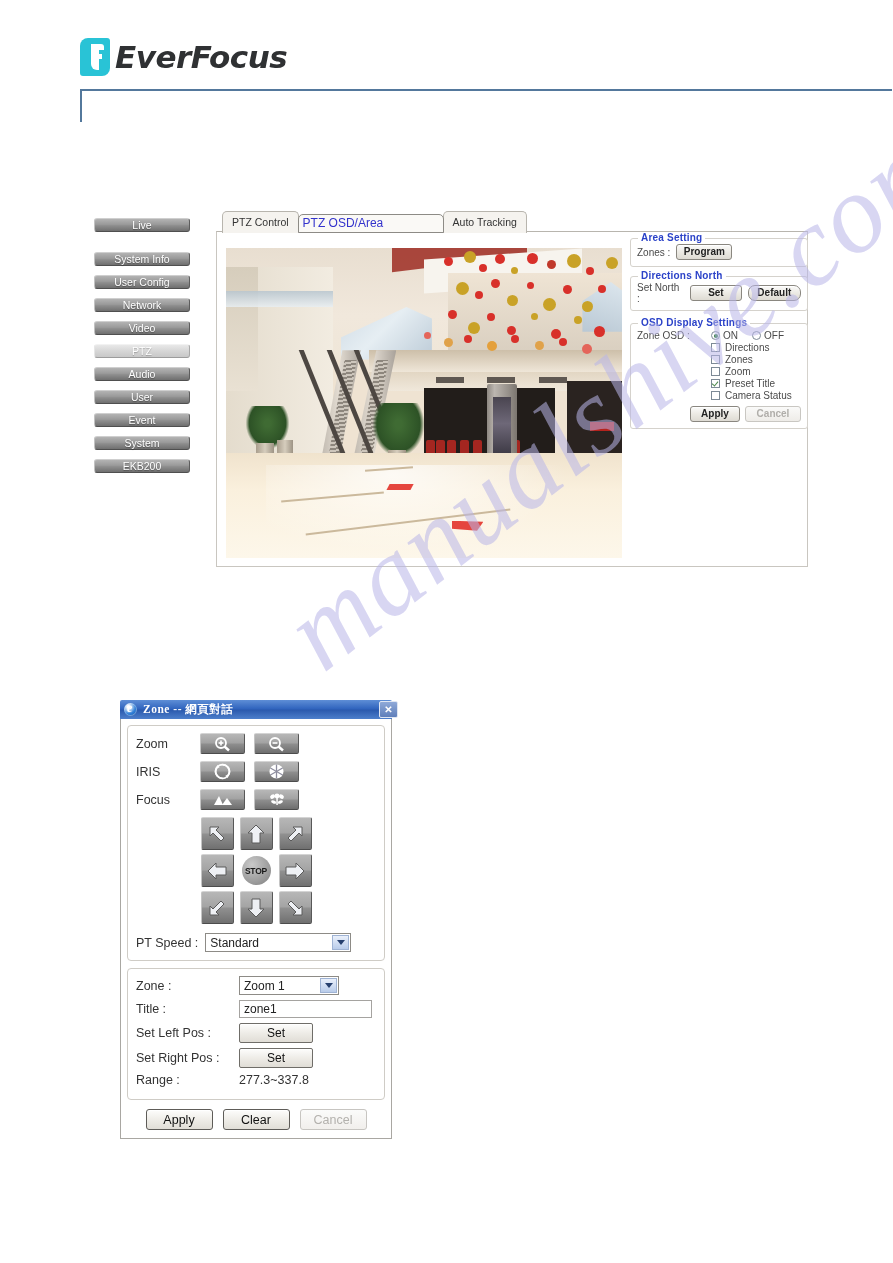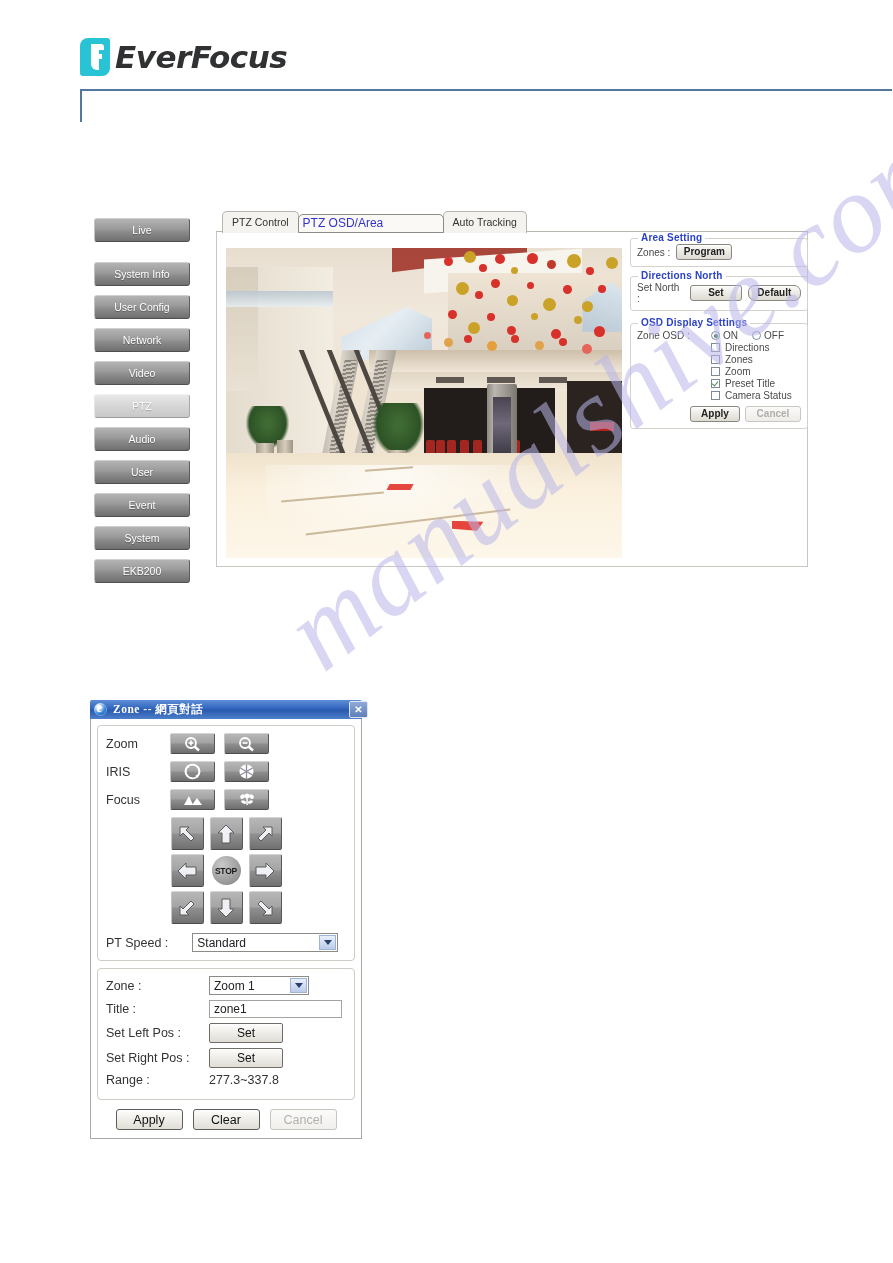--- a/index.html
+++ b/index.html
@@ -90,21 +90,21 @@
   .hdr-tick {
     position: absolute;
     left: 80px; top: 89px;
     width: 2px; height: 33px;
     background: #53789c;
   }
 
   
   .sidebar { position: absolute; left: 94px; top: 218px; z-index: 5; }
   .nav-btn {
-    width: 96px; height: 24px;
+    width: 96px; height: 14px;
     margin-bottom: 9px;
     border-radius: 3px;
     background: linear-gradient(to bottom, #b3b3b3 0%, #9a9a9a 45%, #8e8e8e 55%, #6f6f6f 100%);
     border-top: 1px solid #cfcfcf;
     border-left: 1px solid #c2c2c2;
     border-right: 1px solid #5d5d5d;
     border-bottom: 1px solid #4f4f4f;
     color: #fff;
     font-size: 10.5px;
     display: flex; align-items: center; justify-content: center;
@@ -378,21 +378,21 @@
     transform: rotate(40deg);
   }
   .osd-txt { font-size: 10px; color: #4a4a4a; }
   .gap-rb { margin-left: 14px; }
   .osd-actions { display: flex; justify-content: flex-end; margin-top: 5px; }
   .fset.spaced { margin-bottom: 12px; }
 
   
   .dialog {
     position: absolute;
-    left: 90px; top: 700px;
+    left: 120px; top: 700px;
     width: 272px;
     z-index: 20;
   }
   .dlg-title {
     height: 19px;
     background: linear-gradient(to bottom, #5e8ed6 0%, #2f63bd 48%, #2a59ad 52%, #4d7fcb 100%);
     display: flex; align-items: center;
     padding-left: 4px;
     position: relative;
     border-radius: 2px 2px 0 0;
@@ -474,21 +474,21 @@
     width: 29px; height: 29px;
     margin: 2px;
     border-radius: 50%;
     background: radial-gradient(circle at 35% 30%, #c9c9c9, #9a9a9a 65%, #7e7e7e 100%);
     color: #1a1a1a;
     font-size: 8.5px; font-weight: bold;
     display: flex; align-items: center; justify-content: center;
     letter-spacing: -.2px;
   }
   .speed-row { display: flex; align-items: center; margin-top: 9px; }
-  .speed-lbl { font-size: 12.5px; color: #333; margin-right: 24px; }
+  .speed-lbl { font-size: 12.5px; color: #333; margin-right: 7px; }
   .sel {
     width: 146px; height: 19px;
     border: 1px solid #8d8b86;
     background: #fff;
     display: flex; align-items: center;
     font-size: 12px; color: #222;
     padding-left: 4px;
     position: relative;
     box-sizing: border-box;
   }

